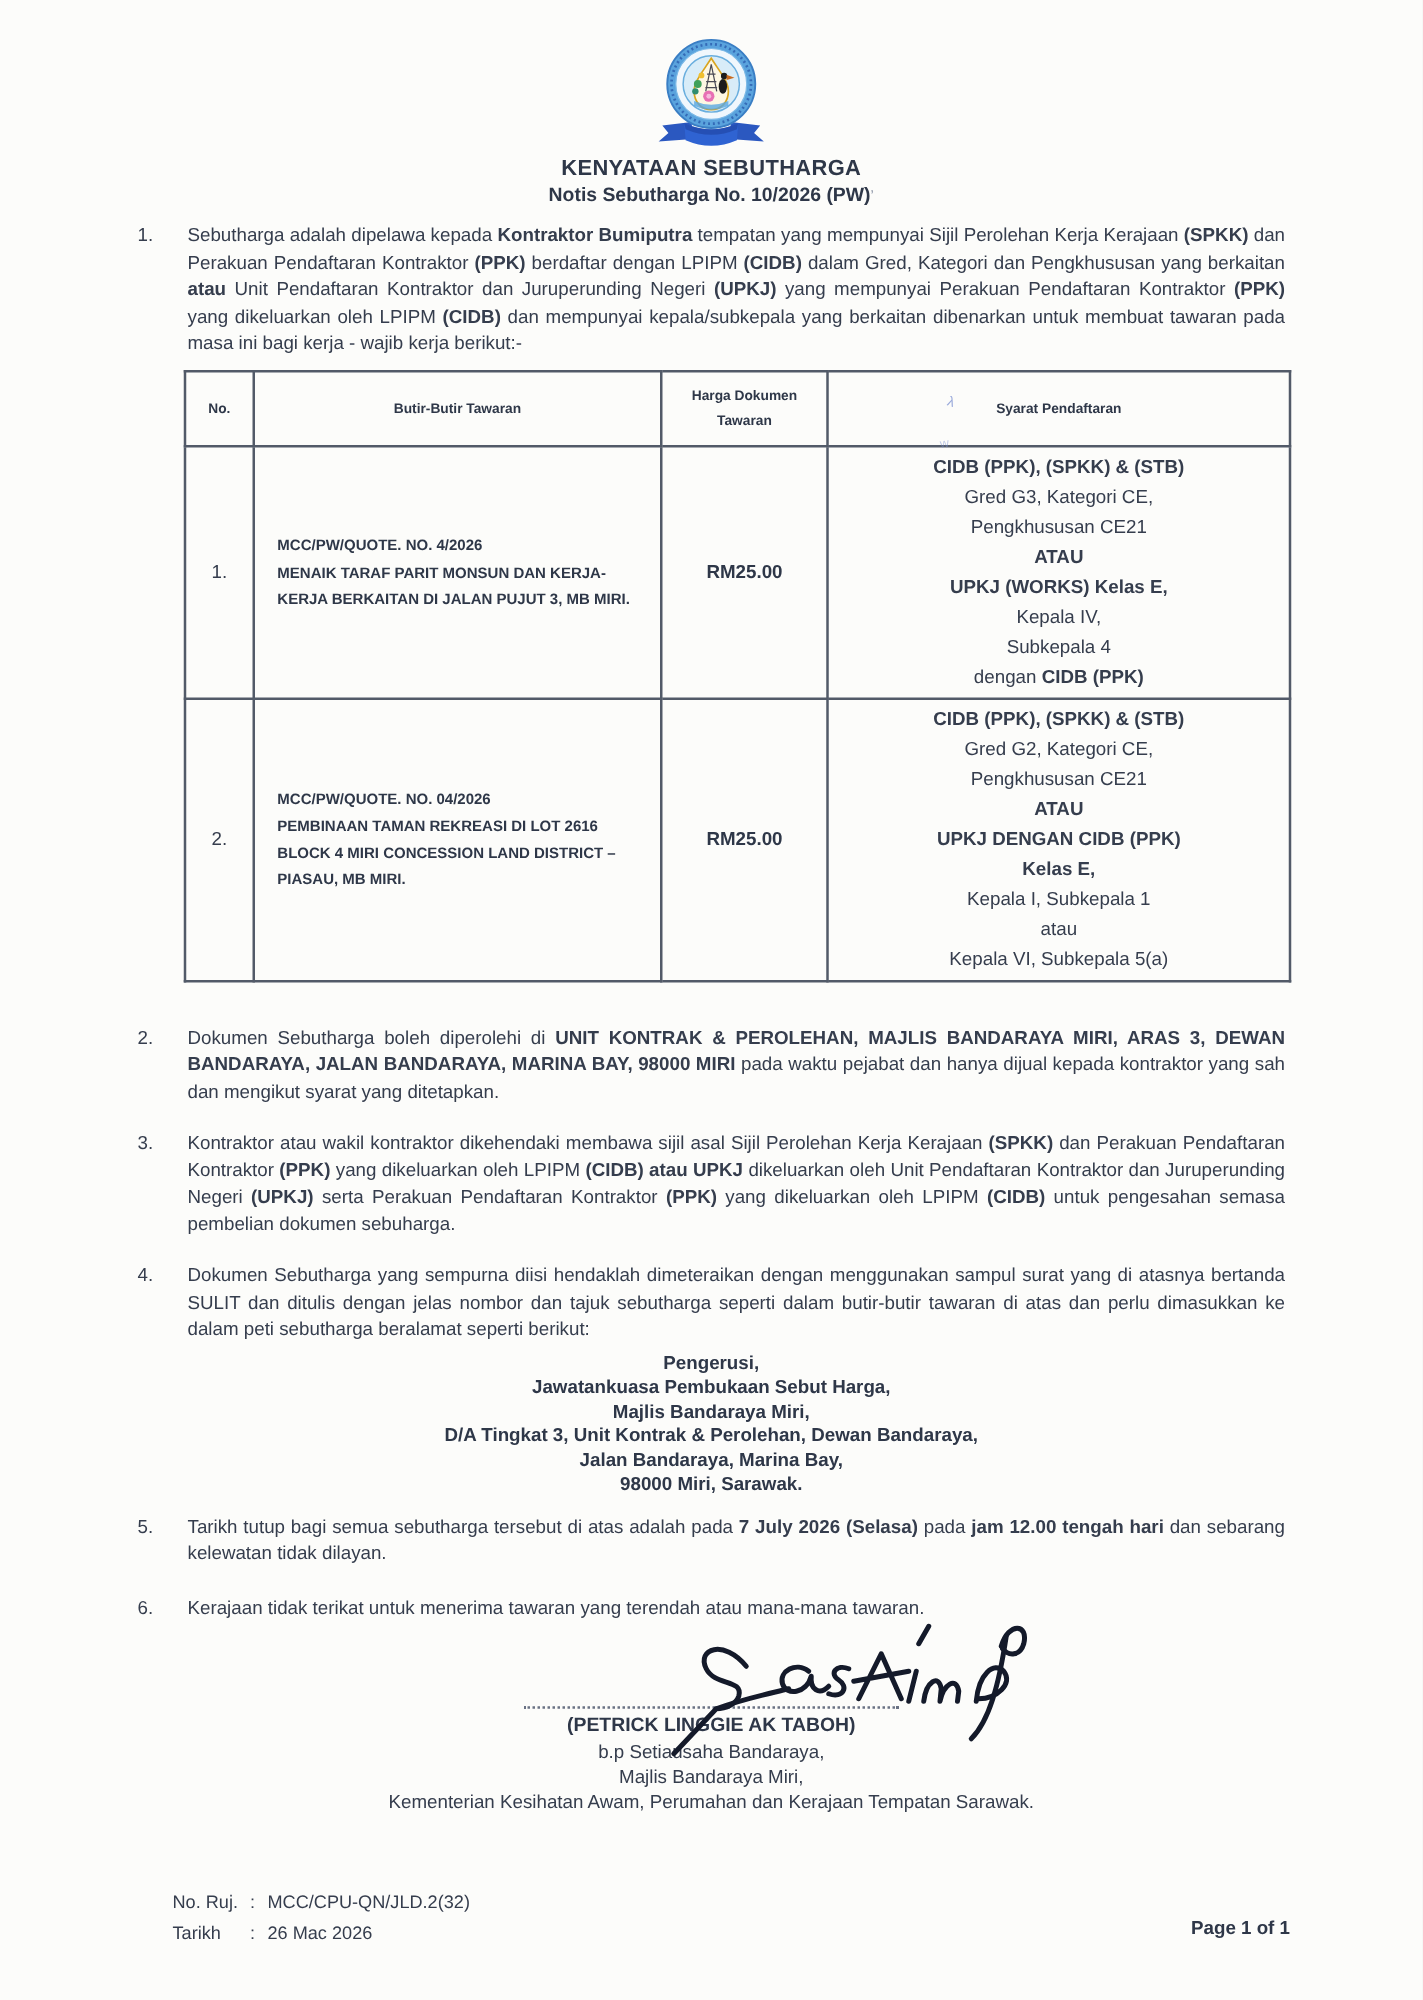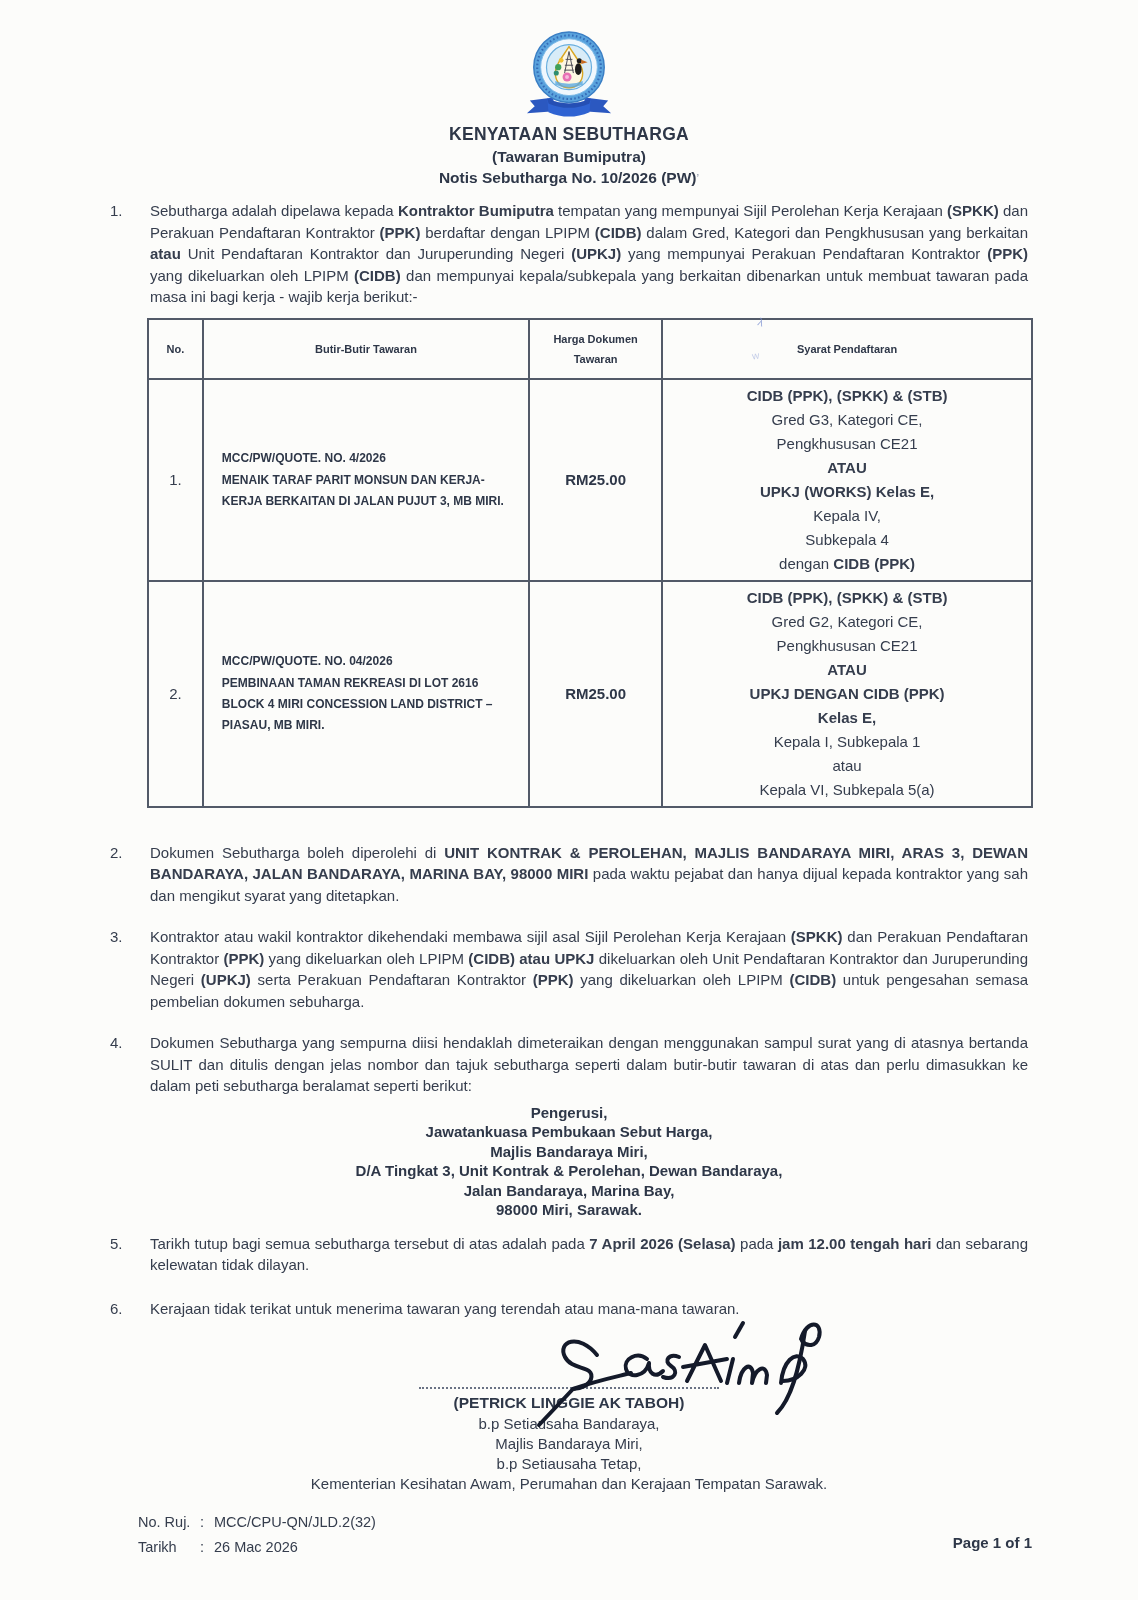--- a/index.html
+++ b/index.html
@@ -94,21 +94,20 @@
         <circle cx="49" cy="38" r="3.2" fill="#3fa05a"></circle>
         <circle cx="47" cy="44" r="2.6" fill="#2e8d70"></circle>
         <circle cx="52" cy="31" r="2.4" fill="#f0c030"></circle>
         <circle cx="58" cy="48" r="4.6" fill="#e86fb4"></circle>
         <circle cx="58" cy="48" r="2" fill="#f6b9dc"></circle>
 
         <path d="M46,52 Q60,58 74,52 L74,56 Q60,62 46,56 Z" fill="#5aa7e0" opacity="0.8"></path>
       </svg>
     </div>
     <div class="doc-title">KENYATAAN SEBUTHARGA</div>
-    <div class="doc-sub">(Tawaran Bumiputra)</div>
     <div class="doc-sub"><span>Notis Sebutharga No. 10/2026 (PW)</span><span class="notice-mark">ʼ</span></div>
   </div>
 
   <div class="content">
 
     <div class="para" style="margin-top:10px;">
       <div class="para-num">1.</div>
       <div class="ptext"><span>Sebutharga adalah dipelawa kepada </span><span class="b">Kontraktor Bumiputra</span><span> tempatan yang mempunyai Sijil Perolehan Kerja Kerajaan </span><span class="b">(SPKK)</span><span> dan Perakuan Pendaftaran Kontraktor </span><span class="b">(PPK)</span><span> berdaftar dengan LPIPM </span><span class="b">(CIDB)</span><span> dalam Gred, Kategori dan Pengkhususan yang berkaitan </span><span class="b">atau</span><span> Unit Pendaftaran Kontraktor dan Juruperunding Negeri </span><span class="b">(UPKJ)</span><span> yang mempunyai Perakuan Pendaftaran Kontraktor </span><span class="b">(PPK)</span><span> yang dikeluarkan oleh LPIPM </span><span class="b">(CIDB)</span><span> dan mempunyai kepala/subkepala yang berkaitan dibenarkan untuk membuat tawaran pada masa ini bagi kerja - wajib kerja berikut:-</span></div>
     </div>
 
@@ -185,21 +184,21 @@
         <div><span>Pengerusi,</span></div>
         <div><span>Jawatankuasa Pembukaan Sebut Harga,</span></div>
         <div><span>Majlis Bandaraya Miri,</span></div>
         <div><span>D/A Tingkat 3, Unit Kontrak &amp; Perolehan, Dewan Bandaraya,</span></div>
         <div><span>Jalan Bandaraya, Marina Bay,</span></div>
         <div><span>98000 Miri, Sarawak.</span></div>
       </div>
 
     <div class="para p5">
       <div class="para-num">5.</div>
-      <div class="ptext"><span>Tarikh tutup bagi semua sebutharga tersebut di atas adalah pada </span><span class="b">7 April 2026 (Selasa)</span><span> pada </span><span class="b">jam 12.00 tengah hari</span><span> dan sebarang kelewatan tidak dilayan.</span></div>
+      <div class="ptext"><span>Tarikh tutup bagi semua sebutharga tersebut di atas adalah pada </span><span class="b">7 July 2026 (Selasa)</span><span> pada </span><span class="b">jam 12.00 tengah hari</span><span> dan sebarang kelewatan tidak dilayan.</span></div>
     </div>
 
     <div class="para p6">
       <div class="para-num">6.</div>
       <div class="ptext"><span>Kerajaan tidak terikat untuk menerima tawaran yang terendah atau mana-mana tawaran.</span></div>
     </div>
 
     <div class="sigblock">
       <svg class="sig-svg" viewBox="0 0 340 118">
         <g fill="none" stroke="#141a2a" stroke-width="4" stroke-linecap="round" stroke-linejoin="round">
@@ -215,21 +214,20 @@
           <path d="M286,20 C280,60 272,88 258,102"></path>
           <path d="M282,28 C288,8 304,10 300,26 C297,36 288,36 283,30"></path>
         </g>
       </svg>
       <div class="sig-space"></div>
       <div class="sig-line"></div>
       <div class="sig-name">(PETRICK LINGGIE AK TABOH)</div>
       <div class="sig-lines">
           <div><span>b.p Setiausaha Bandaraya,</span></div>
           <div><span>Majlis Bandaraya Miri,</span></div>
-          <div><span>b.p Setiausaha Tetap,</span></div>
           <div><span>Kementerian Kesihatan Awam, Perumahan dan Kerajaan Tempatan Sarawak.</span></div>
         </div>
     </div>
 
   </div>
 
   <div class="footer-left">
     <div class="frow">
       <span>No. Ruj.</span>
       <span>:</span>

